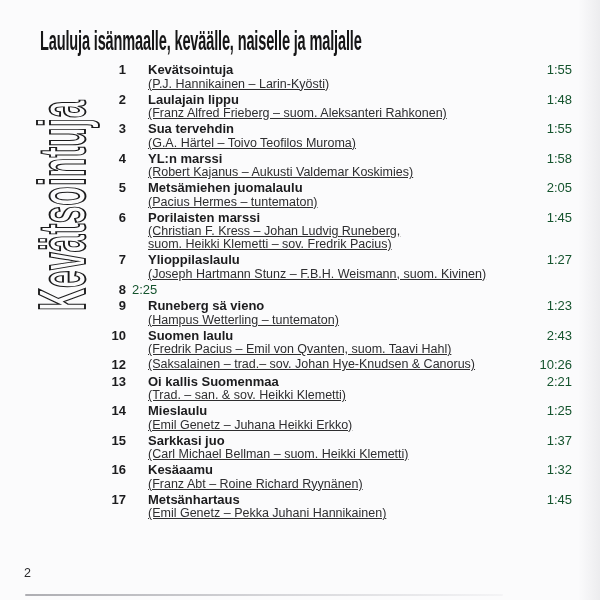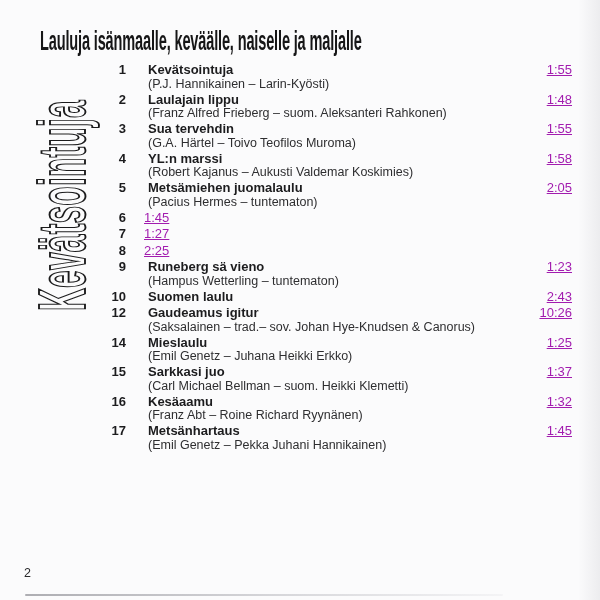--- a/index.html
+++ b/index.html
@@ -86,28 +86,28 @@
     font-size: 13px;
     line-height: 14.5px;
     font-weight: bold;
     color: #1c1c1e;
   }
   .track-credits {
     font-size: 12.5px;
     line-height: 13px;
     color: #2e2e30;
     white-space: pre-line;
+    text-decoration: underline;
   }
   .track-duration {
     flex: none;
-    margin-left: 18px;
+    margin-left: 6px;
     font-size: 13px;
     line-height: 14.5px;
-    color: #a21caf;
-    text-decoration: underline;
+    color: #14532d;
   }
 
   .page-number {
     position: absolute;
     left: 24px;
     top: 566px;
     font-size: 12.5px;
     color: #2a2a2c;
   }
 
@@ -186,25 +186,34 @@
     <span class="track-num">5</span>
     <div class="track-text">
       <div class="track-title">Metsämiehen juomalaulu</div>
       <div class="track-credits">(Pacius Hermes – tuntematon)</div>
     </div>
     <span class="track-duration">2:05</span>
   </div>
 
   <div class="track-row">
     <span class="track-num">6</span>
+    <div class="track-text">
+      <div class="track-title">Porilaisten marssi</div>
+      <div class="track-credits">(Christian F. Kress – Johan Ludvig Runeberg,
+suom. Heikki Klemetti – sov. Fredrik Pacius)</div>
+    </div>
     <span class="track-duration">1:45</span>
   </div>
 
   <div class="track-row">
     <span class="track-num">7</span>
+    <div class="track-text">
+      <div class="track-title">Ylioppilaslaulu</div>
+      <div class="track-credits">(Joseph Hartmann Stunz – F.B.H. Weismann, suom. Kivinen)</div>
+    </div>
     <span class="track-duration">1:27</span>
   </div>
 
   <div class="track-row">
     <span class="track-num">8</span>
     <span class="track-duration">2:25</span>
   </div>
 
   <div class="track-row">
     <span class="track-num">9</span>
@@ -212,34 +221,42 @@
       <div class="track-title">Runeberg sä vieno</div>
       <div class="track-credits">(Hampus Wetterling – tuntematon)</div>
     </div>
     <span class="track-duration">1:23</span>
   </div>
 
   <div class="track-row">
     <span class="track-num">10</span>
     <div class="track-text">
       <div class="track-title">Suomen laulu</div>
+      <div class="track-credits">(Fredrik Pacius – Emil von Qvanten, suom. Taavi Hahl)</div>
     </div>
     <span class="track-duration">2:43</span>
   </div>
 
 
   <div class="track-row">
     <span class="track-num">12</span>
     <div class="track-text">
-      <div class="track-title">Gaudeamus igitur</div>
       <div class="track-credits">(Saksalainen – trad.– sov. Johan Hye-Knudsen &amp; Canorus)</div>
     </div>
     <span class="track-duration">10:26</span>
   </div>
 
+  <div class="track-row">
+    <span class="track-num">13</span>
+    <div class="track-text">
+      <div class="track-title">Oi kallis Suomenmaa</div>
+      <div class="track-credits">(Trad. – san. &amp; sov. Heikki Klemetti)</div>
+    </div>
+    <span class="track-duration">2:21</span>
+  </div>
 
   <div class="track-row">
     <span class="track-num">14</span>
     <div class="track-text">
       <div class="track-title">Mieslaulu</div>
       <div class="track-credits">(Emil Genetz – Juhana Heikki Erkko)</div>
     </div>
     <span class="track-duration">1:25</span>
   </div>
 

